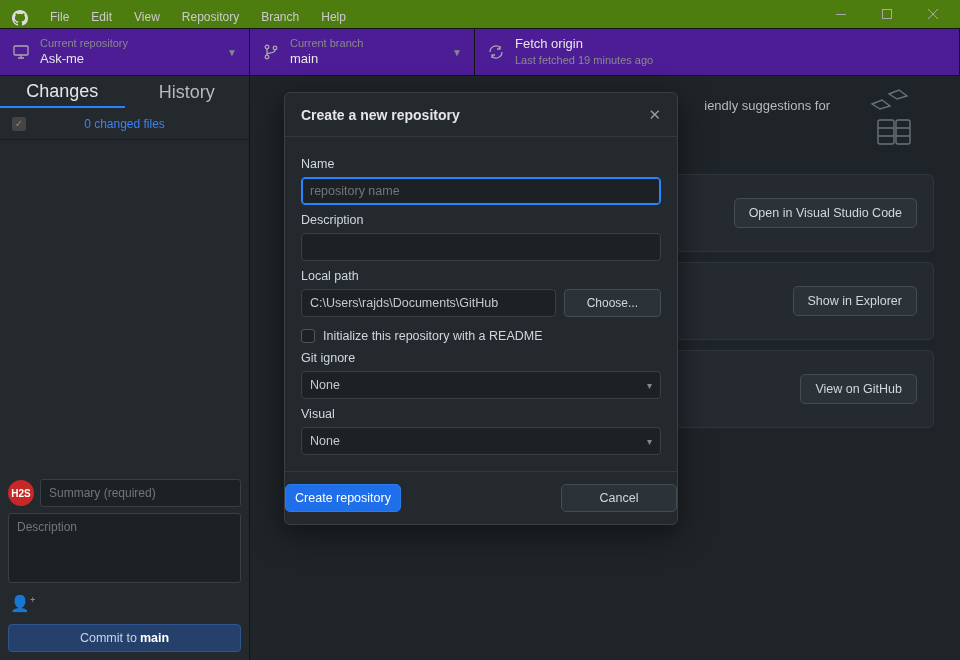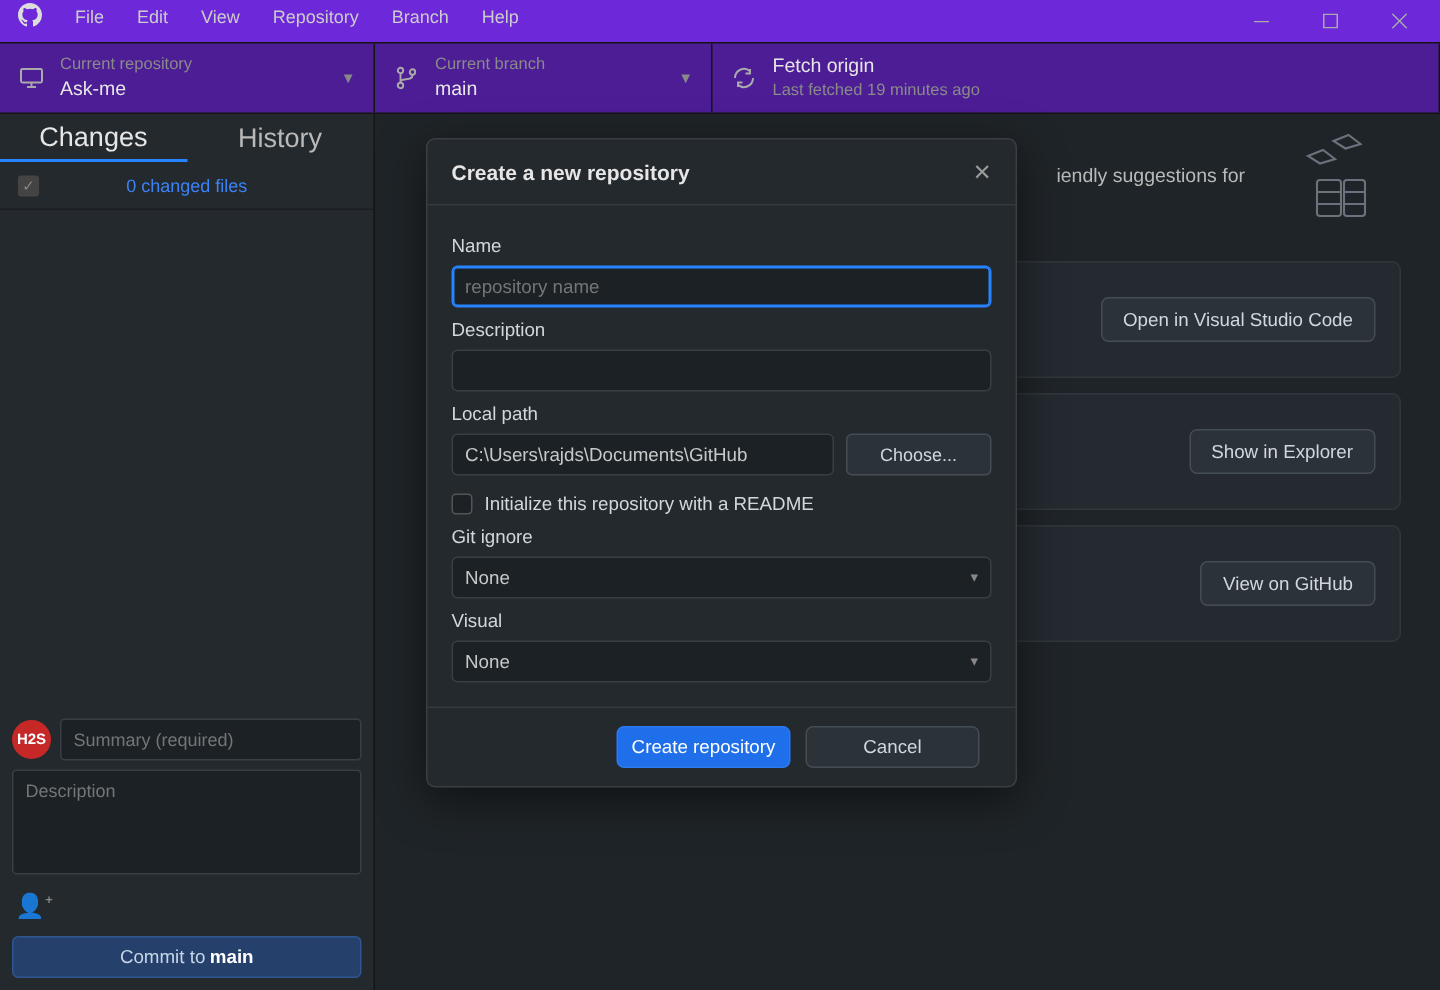--- a/index.html
+++ b/index.html
@@ -1,19 +1,19 @@
 <!DOCTYPE html>
 <html><head>
 <meta charset="utf-8">
 <style>
 * { box-sizing: border-box; margin: 0; padding: 0; font-family: -apple-system, BlinkMacSystemFont, "Segoe UI", Helvetica, Arial, sans-serif; }
 body { background: #1f1f1f; color: #c8c8c8; font-size: 12px; width: 960px; height: 660px; overflow: hidden; position: relative; }
 
 
-.titlebar { height: 28px; background: #6d28d9; display: flex; align-items: flex-start; padding: 0 4px; }
+.titlebar { height: 28px; background: #4d7c0f; display: flex; align-items: flex-end; padding: 0 4px; }
 .titlebar .logo { width: 20px; height: 20px; margin: 0 10px 0 6px; display:flex; align-items:center; justify-content:center; }
 .titlebar .menu { display: flex; gap: 2px; }
 .titlebar .menu span { padding: 4px 10px; color: #ccc; cursor: default; }
 .titlebar .wincontrols { margin-left: auto; display: flex; }
 .titlebar .winbtn { width: 46px; height: 28px; display:flex; align-items:center; justify-content:center; color:#999; }
 
 
 .toolbar { height: 48px; background: #4c1d95; border-top:1px solid #141414; border-bottom:1px solid #141414; display: flex; }
 .toolbar .section { display:flex; align-items:center; padding: 0 12px; border-right:1px solid #141414; position:relative; }
 .toolbar .section.repo { width: 250px; }
@@ -62,21 +62,21 @@
 .mlabel { color:#d0d7de; font-size:12.5px; margin:8px 0 6px; }
 .minput { width:100%; height:28px; background:#1c2126; border:1px solid #3a3f44; border-radius:4px; color:#c8c8c8; padding:0 8px; font-size:12.5px; }
 .minput.focus { border:1px solid #2684ff; box-shadow:0 0 0 1px #2684ff inset; color:#888;}
 .pathrow { display:flex; gap:8px; }
 .pathrow .minput { flex:1; }
 .choosebtn { height:28px; padding:0 22px; background:#2b3238; border:1px solid #444c56; border-radius:4px; color:#d0d7de; font-size:12px; }
 .checkrow { display:flex; align-items:center; gap:8px; margin:12px 0 4px; color:#d0d7de; font-size:12.5px;}
 .checkrow .box { width:14px; height:14px; border:1px solid #555; border-radius:3px; background:#1c2126;}
 .mselect { width:100%; height:28px; background:#1c2126; border:1px solid #3a3f44; border-radius:4px; color:#c8c8c8; padding:0 8px; font-size:12.5px; display:flex; align-items:center; position:relative;}
 .mselect::after { content:"▾"; position:absolute; right:8px; color:#888; font-size:10px;}
-.mfoot { border-top:1px solid #34393e; padding:12px 24px; display:flex; justify-content:flex-end; gap:10px;}
+.mfoot { border-top:1px solid #34393e; padding:12px 0; display:flex; justify-content:space-between; gap:10px;}
 .mbtn { height:28px; width:116px; border-radius:5px; font-size:12.5px; display:flex; align-items:center; justify-content:center; }
 .mbtn.primary { background:#1f6feb; color:#fff; border:1px solid #2a7af0; }
 .mbtn.secondary { background:#2b3238; color:#d0d7de; border:1px solid #444c56; }
 svg { display:block; }
 </style>
 </head>
 <body>
 
 <div class="titlebar">
   <div class="logo">
@@ -173,21 +173,21 @@
     <div class="addco">👤⁺</div>
     <div class="commitbtn">
       <span>Commit to</span>
         <b>main</b>
     </div>
   </div>
 </div>
 
 <div class="main">
   <div class="hintcard">
-    <span style="position:absolute; right:110px; top:23px; white-space:nowrap;">iendly suggestions for</span>
+    <span style="position:absolute; right:110px; top:12px; white-space:nowrap;">iendly suggestions for</span>
     <div class="hintart">
       <svg viewBox="0 0 70 70" fill="none" stroke="#6a737d" stroke-width="1.4">
         <path d="M45 8 l10 -4 l8 6 l-10 3z"></path>
         <path d="M28 18 l10 -4 l8 6 l-10 3z"></path>
         <rect x="34" y="34" width="16" height="24" rx="2"></rect>
         <rect x="52" y="34" width="14" height="24" rx="2"></rect>
         <path d="M34 42h16M34 50h16M52 42h14M52 50h14"></path>
       </svg>
     </div>
   </div>

